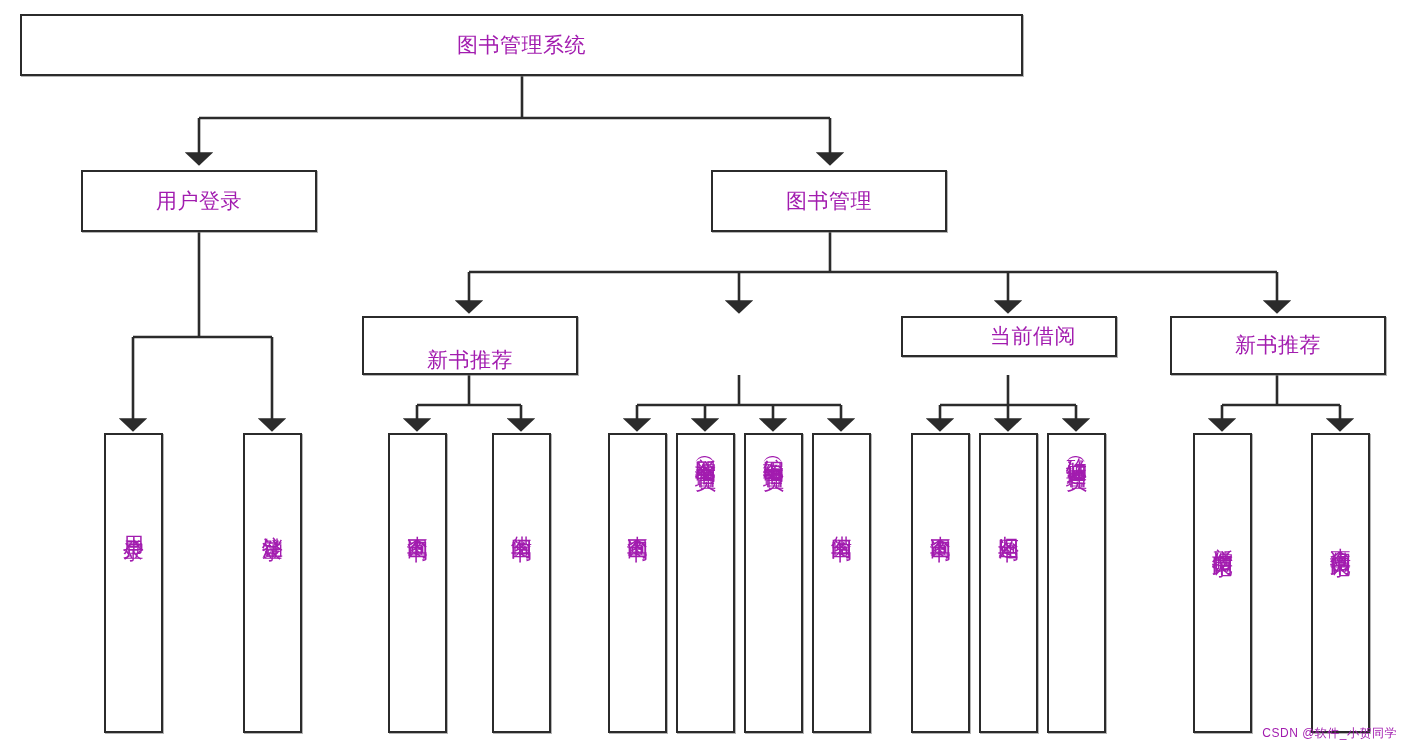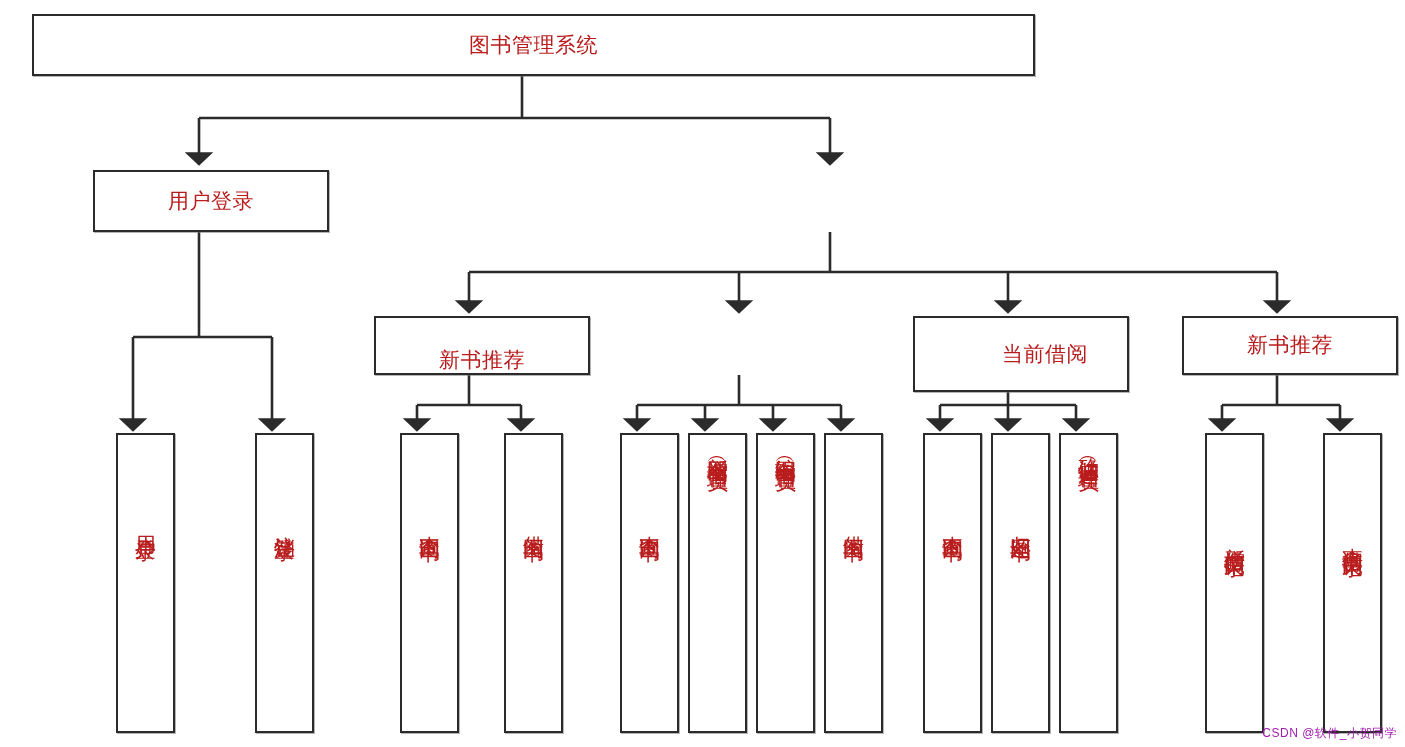--- a/index.html
+++ b/index.html
@@ -26,23 +26,22 @@
     pointer-events: none;
   }
   .node {
     position: absolute;
     box-sizing: border-box;
     background: #ffffff;
     border: 2px solid #2b2b2b;
     display: flex;
     align-items: center;
     justify-content: center;
-    color: #b91c1c;
+    color: #a21caf;
     box-shadow: 1px 1px 0 rgba(120,120,120,0.55);
-    margin-left: 12px;
   }
   .node-label {
     display: block;
     text-align: center;
     line-height: 1.18;
     letter-spacing: 0.5px;
   }
   .node.horizontal .node-label {
     font-size: 21px;
     white-space: nowrap;
@@ -131,25 +130,28 @@
     </g>
   </svg>
 
   <div class="node horizontal" style="left:20px; top:14px; width:1003px; height:62px;">
     <span class="node-label">图书管理系统</span>
   </div>
 
   <div class="node horizontal" style="left:81px; top:170px; width:236px; height:62px;">
     <span class="node-label">用户登录</span>
   </div>
+  <div class="node horizontal" style="left:711px; top:170px; width:236px; height:62px;">
+    <span class="node-label">图书管理</span>
+  </div>
 
   <div class="node horizontal" style="left:362px; top:316px; width:216px; height:59px;align-items:flex-end;">
     <span class="node-label">新书推荐</span>
   </div>
-  <div class="node horizontal" style="left:901px; top:316px; width:216px; height:76px;padding-left:48px;">
+  <div class="node horizontal" style="left:901px; top:316px; width:216px; height:41px;padding-left:48px;">
     <span class="node-label">当前借阅</span>
   </div>
   <div class="node horizontal" style="left:1170px; top:316px; width:216px; height:59px;">
     <span class="node-label">新书推荐</span>
   </div>
 
   <div class="node vertical mid" style="left:104px; top:433px; width:59px; height:300px;">
     <span class="node-label">用户登录</span>
   </div>
   <div class="node vertical mid" style="left:243px; top:433px; width:59px; height:300px;">

